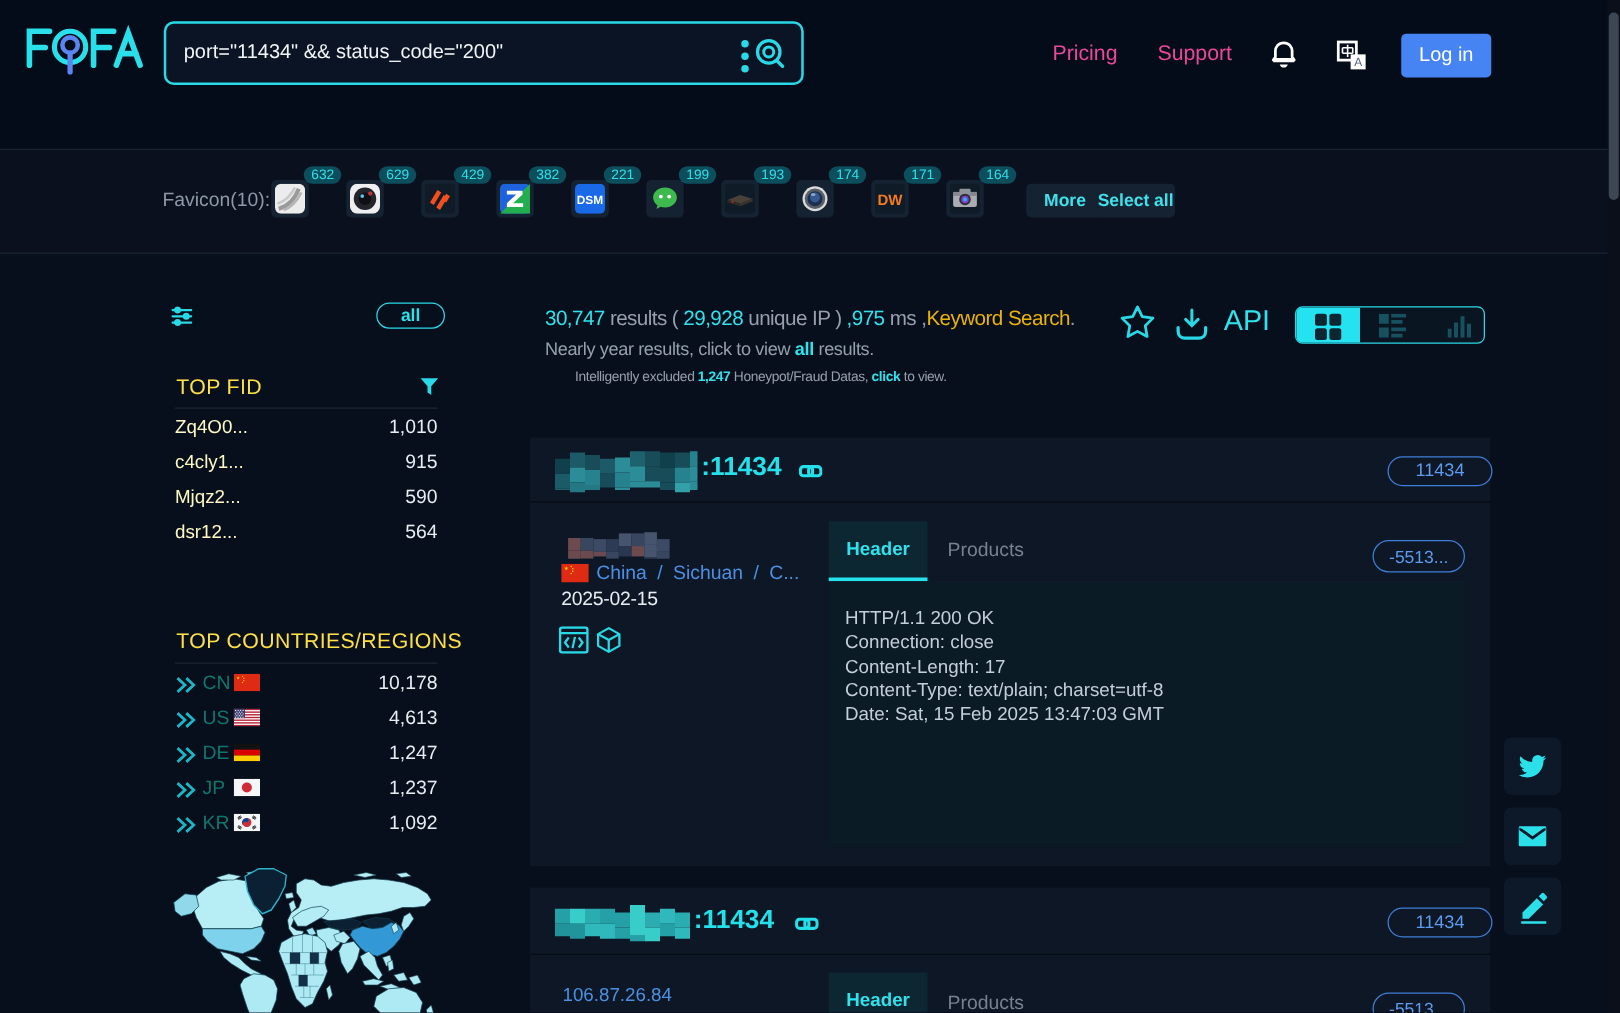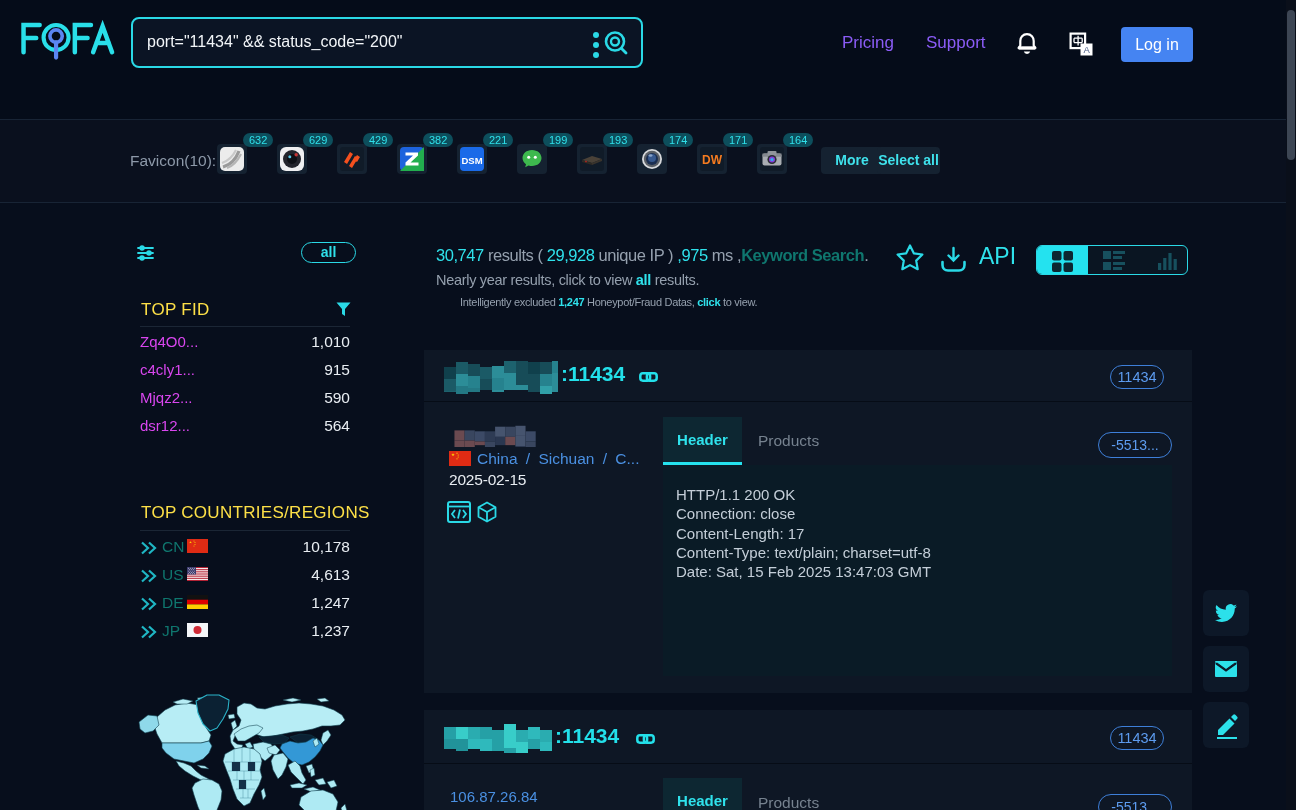--- a/index.html
+++ b/index.html
@@ -7,58 +7,58 @@
 .abs { position:absolute; }
 #stage { position:relative; width:1296px; height:810px; overflow:hidden; }
 
 
 #topbar { position:absolute; left:0; top:0; width:1296px; height:119px; background:#050c19; }
 #searchbox { position:absolute; left:131px; top:17px; width:512px; height:51px; border:2px solid #2ad9e6; border-radius:8px; background:#0b1424; }
 #searchbox .q { position:absolute; left:14px; top:14px; color:#f2f5f8; font-size:16px; }
 #dots3 { position:absolute; right:42px; top:13px; width:6px; height:26px; }
 #dots3 i { display:block; width:6px; height:6px; border-radius:50%; background:#2ad9e6; margin-bottom:4px; }
 #searchicon { position:absolute; right:12px; top:11px; }
-.navlink { position:absolute; top:33px; color:#8b5cf6; font-size:17px; }
+.navlink { position:absolute; top:33px; color:#ec4899; font-size:17px; }
 #loginbtn { position:absolute; left:1121px; top:27px; width:72px; height:35px; background:#4584f2; border-radius:4px; color:#fff; font-size:16px; text-align:center; line-height:35px; }
 
 
 #favbar { position:absolute; left:0; top:119px; width:1296px; height:84px; background:#0a101e; border-top:1px solid #182435; border-bottom:1px solid #182435; }
 #favlabel { position:absolute; left:130px; top:152px; color:#8d99a9; font-size:15.5px; }
 .ftile { position:absolute; top:144px; width:30px; height:30px; border-radius:4px; background:#152231; }
 .ftile svg { position:absolute; left:3px; top:3px; }
 .fbadge { position:absolute; top:133px; height:14px; border-radius:7px; background:#0d4e5c; color:#2fe0ea; font-size:11px; line-height:14px; padding:0 6px; }
 .fbtn { position:absolute; top:147px; height:27px; border-radius:4px; background:#152231; color:#3fe2ec; font-size:14px; font-weight:bold; text-align:center; line-height:27px; }
 
 
 .sideh { color:#fde047; font-size:17px; letter-spacing:0.3px; }
 .sdiv { position:absolute; left:140px; width:210px; height:1px; background:#1b2635; }
-.fidname { color:#d946ef; font-size:15px; }
+.fidname { color:#fef9c3; font-size:15px; }
 .cnt { color:#e8edf2; font-size:15.5px; text-align:right; position:absolute; right:0; top:0; }
 .srow { position:absolute; left:140px; width:210px; height:20px; }
 .ccode { color:#0f766e; font-size:15.5px; position:absolute; left:22px; top:0; }
 .chev { position:absolute; left:0; top:3px; }
 .flag { position:absolute; left:47px; top:1px; width:21px; height:14px; }
 #allpill { position:absolute; left:301px; top:242px; width:55px; height:21px; border:1px solid #2ad9e6; border-radius:11px; color:#2fe0ea; font-size:14px; font-weight:bold; text-align:center; line-height:19px; }
 
 
 .r1 { position:absolute; left:436px; top:246px; font-size:16.5px; letter-spacing:-0.45px; color:#95a0ae; }
 .r1 .cy { color:#2fe2ec; }
-.r1 .yw { color:#0f766e; font-weight:bold; }
+.r1 .yw { color:#eab308; font-weight:normal; }
 .r2 { position:absolute; left:436px; top:272px; font-size:14.5px; letter-spacing:-0.3px; color:#95a0ae; }
 .r2 b, .r3 b { color:#2fe2ec; }
 .r3 { position:absolute; left:460px; top:296px; font-size:11px; letter-spacing:-0.3px; color:#95a0ae; }
 #apitxt { position:absolute; left:979px; top:243px; color:#2fe2ec; font-size:23px; letter-spacing:0; }
 #viewtoggle { position:absolute; left:1036px; top:245px; width:152px; height:30px; border:1px solid #2ad9e6; border-radius:6px; background:#0a1522; overflow:hidden; }
 #viewtoggle .seg1 { position:absolute; left:0; top:0; width:51px; height:30px; background:#24e2ef; }
 
 
 .card { position:absolute; left:424px; width:768px; background:#0e1725; }
 .cardhead { position:absolute; left:0; top:0; width:768px; height:52px; border-bottom:1px solid #060c16; }
 .ipport { position:absolute; color:#23e0ea; font-size:21px; font-weight:bold; }
-.portpill { position:absolute; left:686px; top:15px; width:54px; height:24px; border:1px solid #3e7fd8; border-radius:12px; color:#5d9cf0; font-size:14.5px; text-align:center; line-height:22px; }
+.portpill { position:absolute; left:686px; top:15px; width:84px; height:24px; border:1px solid #3e7fd8; border-radius:12px; color:#5d9cf0; font-size:14.5px; text-align:center; line-height:22px; }
 .tabhdr { position:absolute; width:79px; height:48px; background:#0d2732; border-bottom:3px solid #25e2ee; color:#2fe2ec; font-size:15px; font-weight:bold; text-align:center; line-height:46px; }
 .tabprod { position:absolute; color:#76828f; font-size:15.5px; }
 .fidpill { position:absolute; border:1px solid #3e7fd8; border-radius:13px; color:#5d9cf0; font-size:14px; text-align:center; }
 #httpbox { position:absolute; left:239px; top:115px; width:509px; height:211px; background:#0a1b26; color:#c4ced8; font-size:15px; line-height:19.3px; padding:20px 0 0 13px; }
 .bluelink { color:#4a90e2; }
 
 
 .floatbtn { position:absolute; left:1203px; width:46px; height:46px; border-radius:6px; background:#0d1828; }
 .floatbtn svg { position:absolute; left:11px; top:11px; }
 
@@ -341,20 +341,31 @@
 <div class="srow" style="top:622px;">
       <svg class="chev" width="18" height="14" viewBox="0 0 18 14" fill="none" stroke="#1fb6c4" stroke-width="2.2">
         <path d="M2 1.5 L8 7 L2 12.5"></path>
         <path d="M9 1.5 L15 7 L9 12.5"></path>
       </svg>
       <span class="ccode">JP</span>
       <svg class="flag" width="21" height="14">
         <use href="#flagJP"></use>
       </svg>
       <span class="cnt">1,237</span>
+    </div>
+<div class="srow" style="top:650px;">
+      <svg class="chev" width="18" height="14" viewBox="0 0 18 14" fill="none" stroke="#1fb6c4" stroke-width="2.2">
+        <path d="M2 1.5 L8 7 L2 12.5"></path>
+        <path d="M9 1.5 L15 7 L9 12.5"></path>
+      </svg>
+      <span class="ccode">KR</span>
+      <svg class="flag" width="21" height="14">
+        <use href="#flagKR"></use>
+      </svg>
+      <span class="cnt">1,092</span>
     </div>
 
 <svg class="abs" style="left:137px;top:692px;" width="212" height="126" viewBox="0 0 212 126">
 <g stroke-linejoin="round">
 
 <path d="M20 25 L28 18 L38 13 L50 11 L62 13 L71 17 L76 22 L74 28 L67 32 L70 37 L74 43 L72 49 L64 51 L25 51 L20 42 L17 33 Z" fill="#b7edf5" stroke="#11404f" stroke-width="0.6"></path>
 <path d="M36 10 L46 7 L56 9 L50 12 L40 12 Z" fill="#b7edf5" stroke="#11404f" stroke-width="0.5"></path>
 <path d="M60 6 L68 5 L72 8 L65 10 Z" fill="#b7edf5" stroke="#11404f" stroke-width="0.5"></path>
 
 <path d="M2 30 L11 23 L20 24 L22 33 L16 39 L8 41 L3 37 Z" fill="#8fd9ea" stroke="#11404f" stroke-width="0.6"></path>

